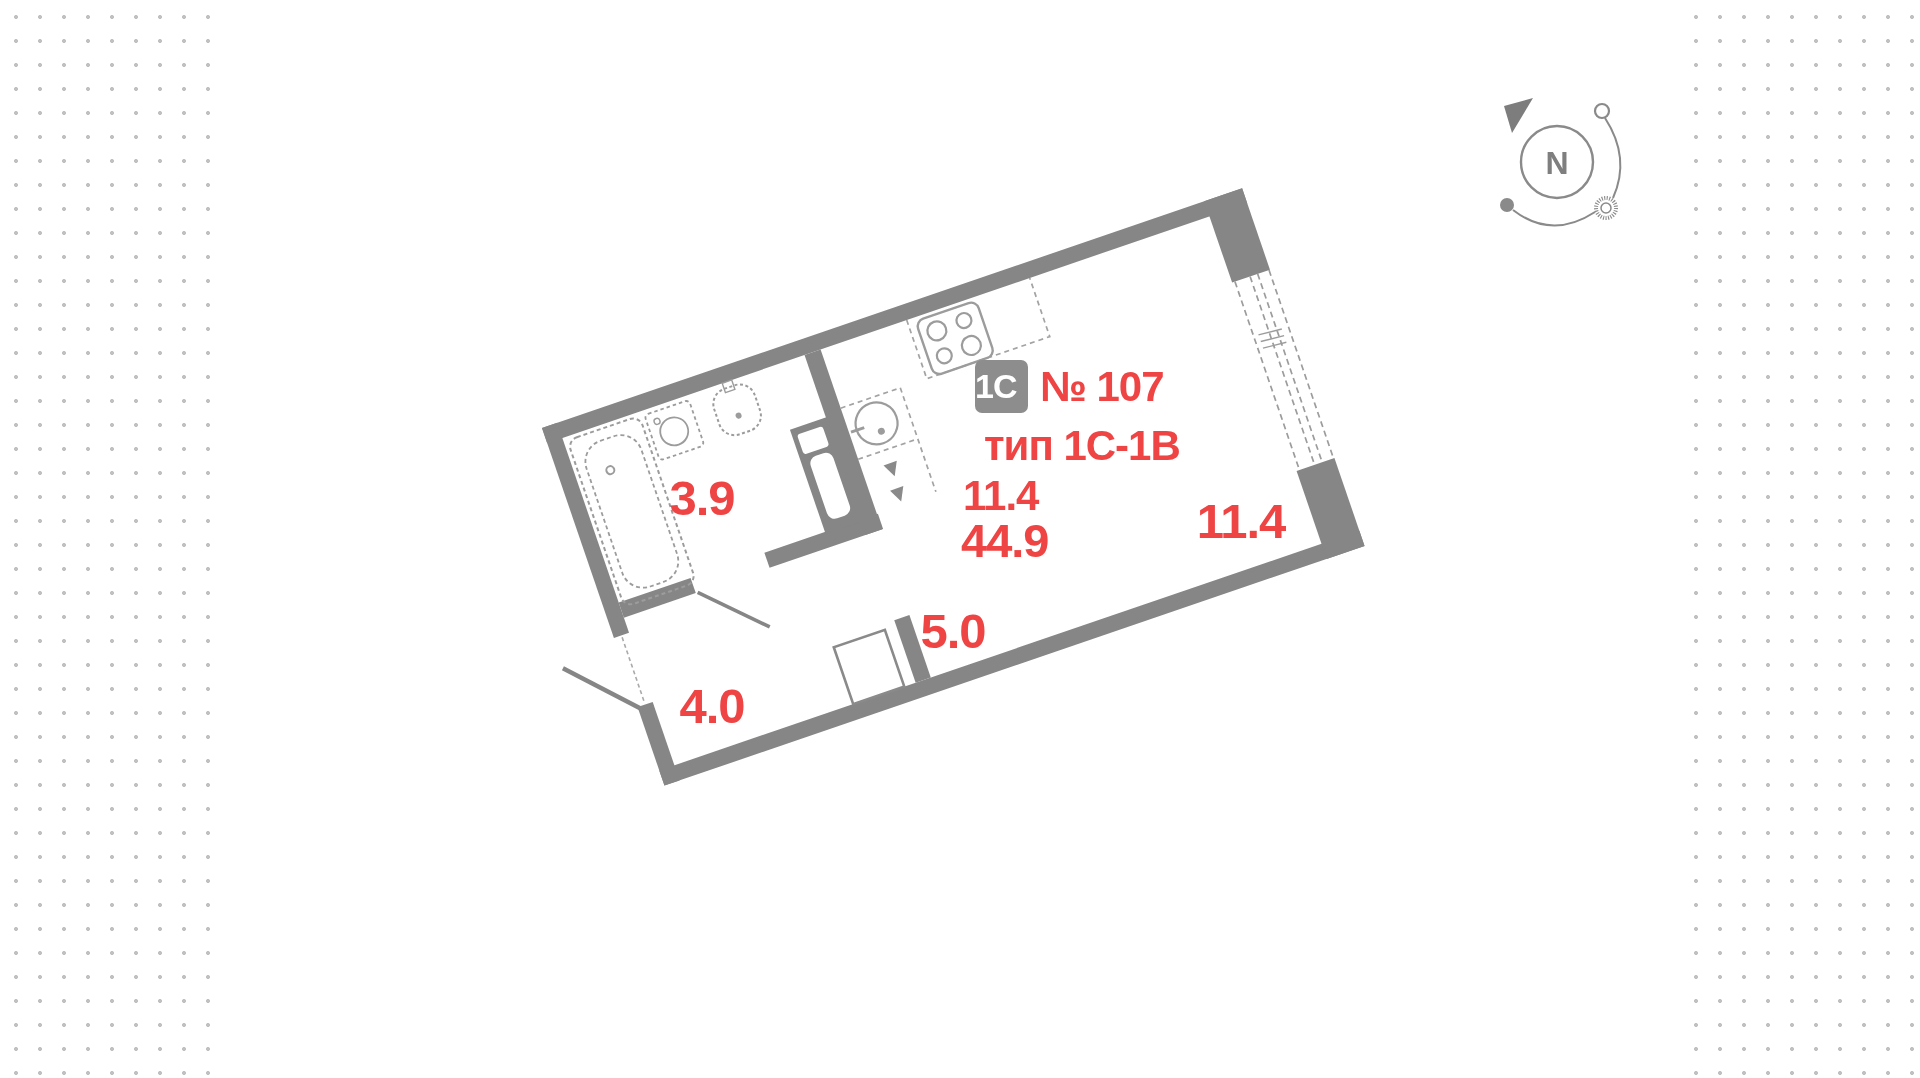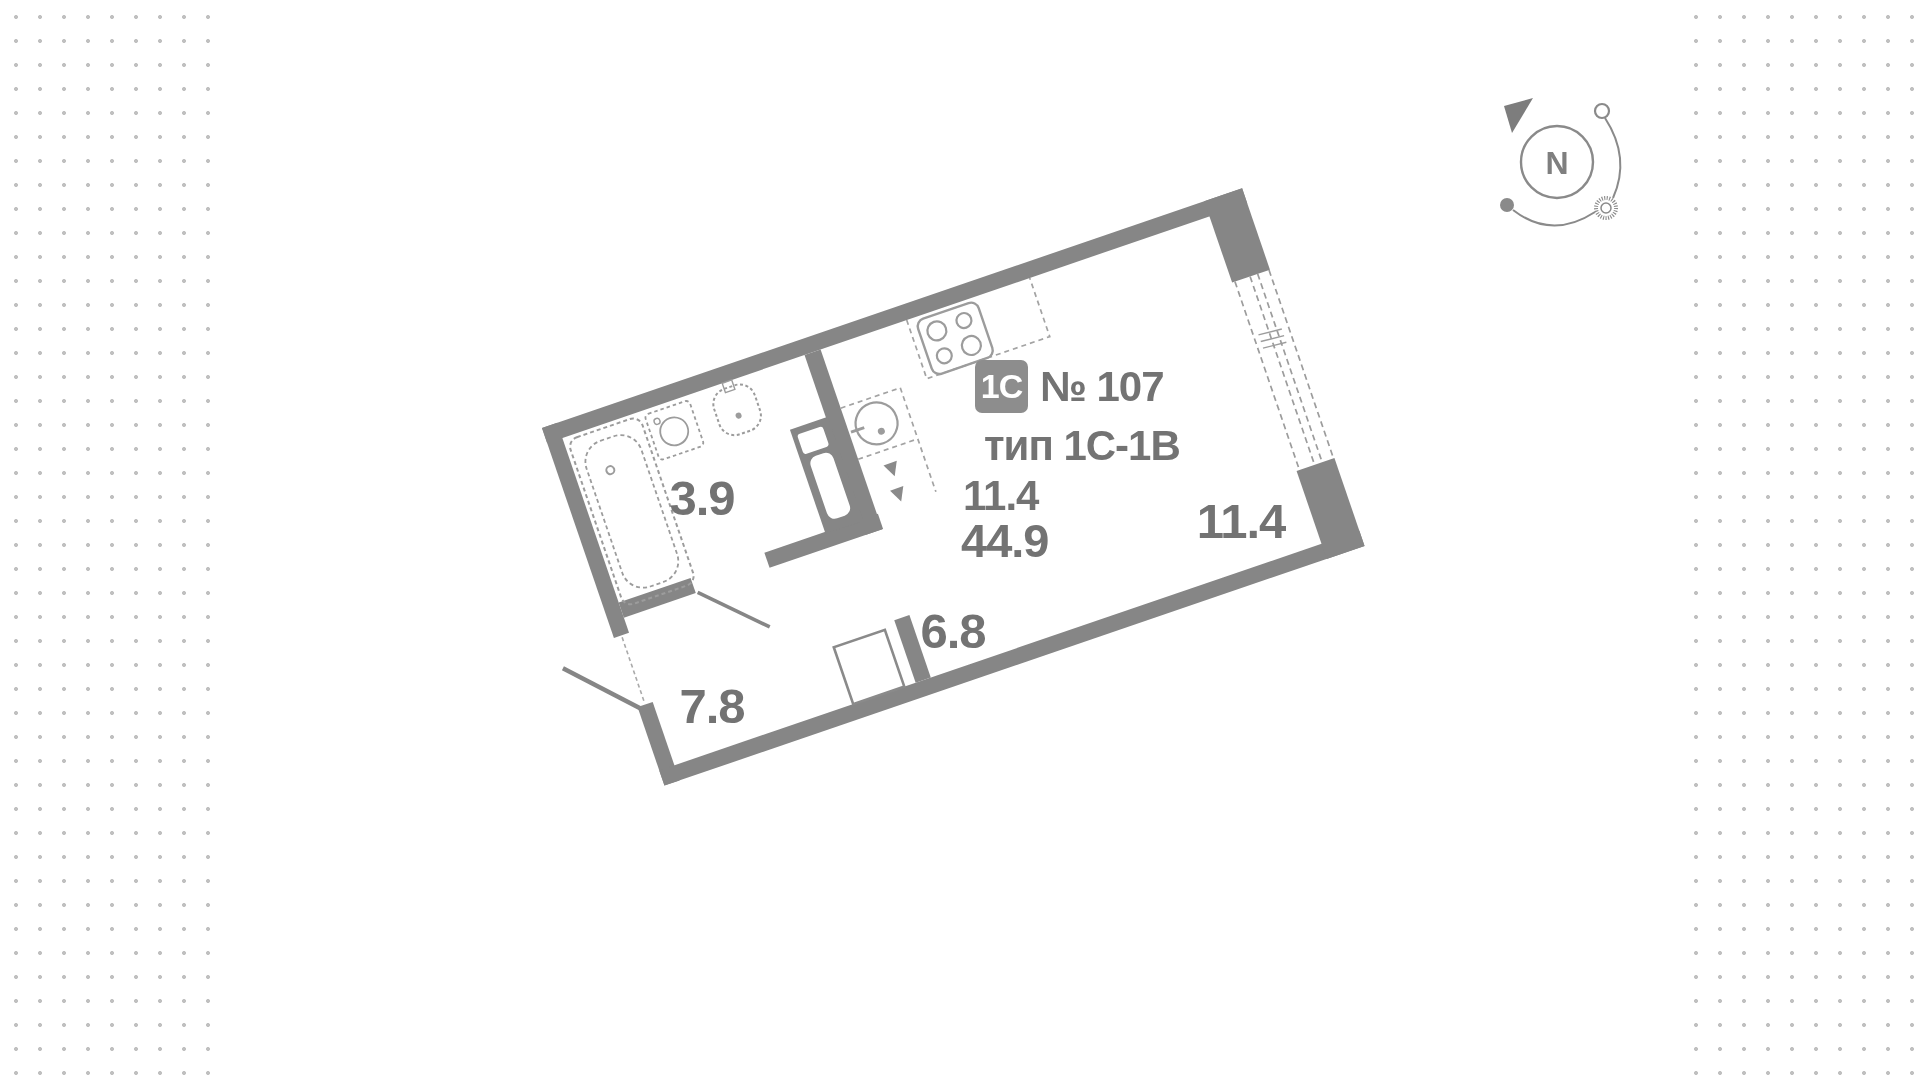--- a/index.html
+++ b/index.html
@@ -10,29 +10,29 @@
     background-size:24px 24px;
     background-position:4px 5px;
     font-family:"Liberation Sans", sans-serif;
   }
   .panel{
     position:absolute;top:0;left:230px;width:1460px;height:1078px;
     background:#ffffff;
   }
   svg.plan{position:absolute;left:0;top:0;}
   .lbl{
-    position:absolute;color:#737373;font-weight:700;letter-spacing:-1px;
+    position:absolute;color:#ef4444;font-weight:700;letter-spacing:-1px;
     white-space:nowrap;transform:translate(-50%,-50%);
   }
   .room-label{font-size:49px;}
   .info-line{font-size:42px;transform:translate(0,-50%);}
   .info-total{font-size:47px;}
   .badge{
     position:absolute;left:975px;top:360px;width:53px;height:53px;
-    background:#8d8d8d;border-radius:7px;display:flex;align-items:center;justify-content:center;
+    background:#8d8d8d;border-radius:7px;display:flex;align-items:center;justify-content:flex-start;
   }
   .badge span{color:#ffffff;font-weight:700;font-size:34px;letter-spacing:-1px;}
   .compass-n{font-size:32px;color:#7f7f7f;letter-spacing:0;}
 </style>
 </head>
 <body>
 
 <div class="panel"></div>
 
 <svg class="plan" width="1920" height="1078" viewBox="0 0 1920 1078">
@@ -128,22 +128,22 @@
     <circle cx="1602" cy="111" r="7" stroke-width="2.2"></circle>
     <circle cx="1507" cy="205" r="7" fill="#8a8a8a" stroke="none"></circle>
     <path d="M 1605 118 Q 1631 158 1613 198" stroke-width="2"></path>
     <path d="M 1513 210 Q 1552 240 1595 212" stroke-width="2"></path>
     <circle cx="1606" cy="208" r="10" stroke-width="4" stroke-dasharray="1.1 1.4"></circle>
     <circle cx="1606" cy="208" r="5" fill="#ffffff" stroke="#8a8a8a" stroke-width="1.5"></circle>
   </g>
 </svg>
 
 <div class="lbl room-label" style="left:702px;top:498px">3.9</div>
-<div class="lbl room-label" style="left:712px;top:706px">7.8</div>
-<div class="lbl room-label" style="left:953px;top:631px">6.8</div>
+<div class="lbl room-label" style="left:712px;top:706px">4.0</div>
+<div class="lbl room-label" style="left:953px;top:631px">5.0</div>
 <div class="lbl room-label" style="left:1241px;top:521px">11.4</div>
 
 <div class="badge">
   <span>1C</span>
 </div>
 <div class="lbl info-line" style="left:1040px;top:387px;transform:translate(0,-50%)">№ 107</div>
 <div class="lbl info-line" style="left:984px;top:446px;transform:translate(0,-50%)">тип 1С-1В</div>
 <div class="lbl info-line" style="left:963px;top:496px;transform:translate(0,-50%)">11.4</div>
 <div class="lbl info-line info-total" style="left:961px;top:540px;transform:translate(0,-50%)">44.9</div>
 

